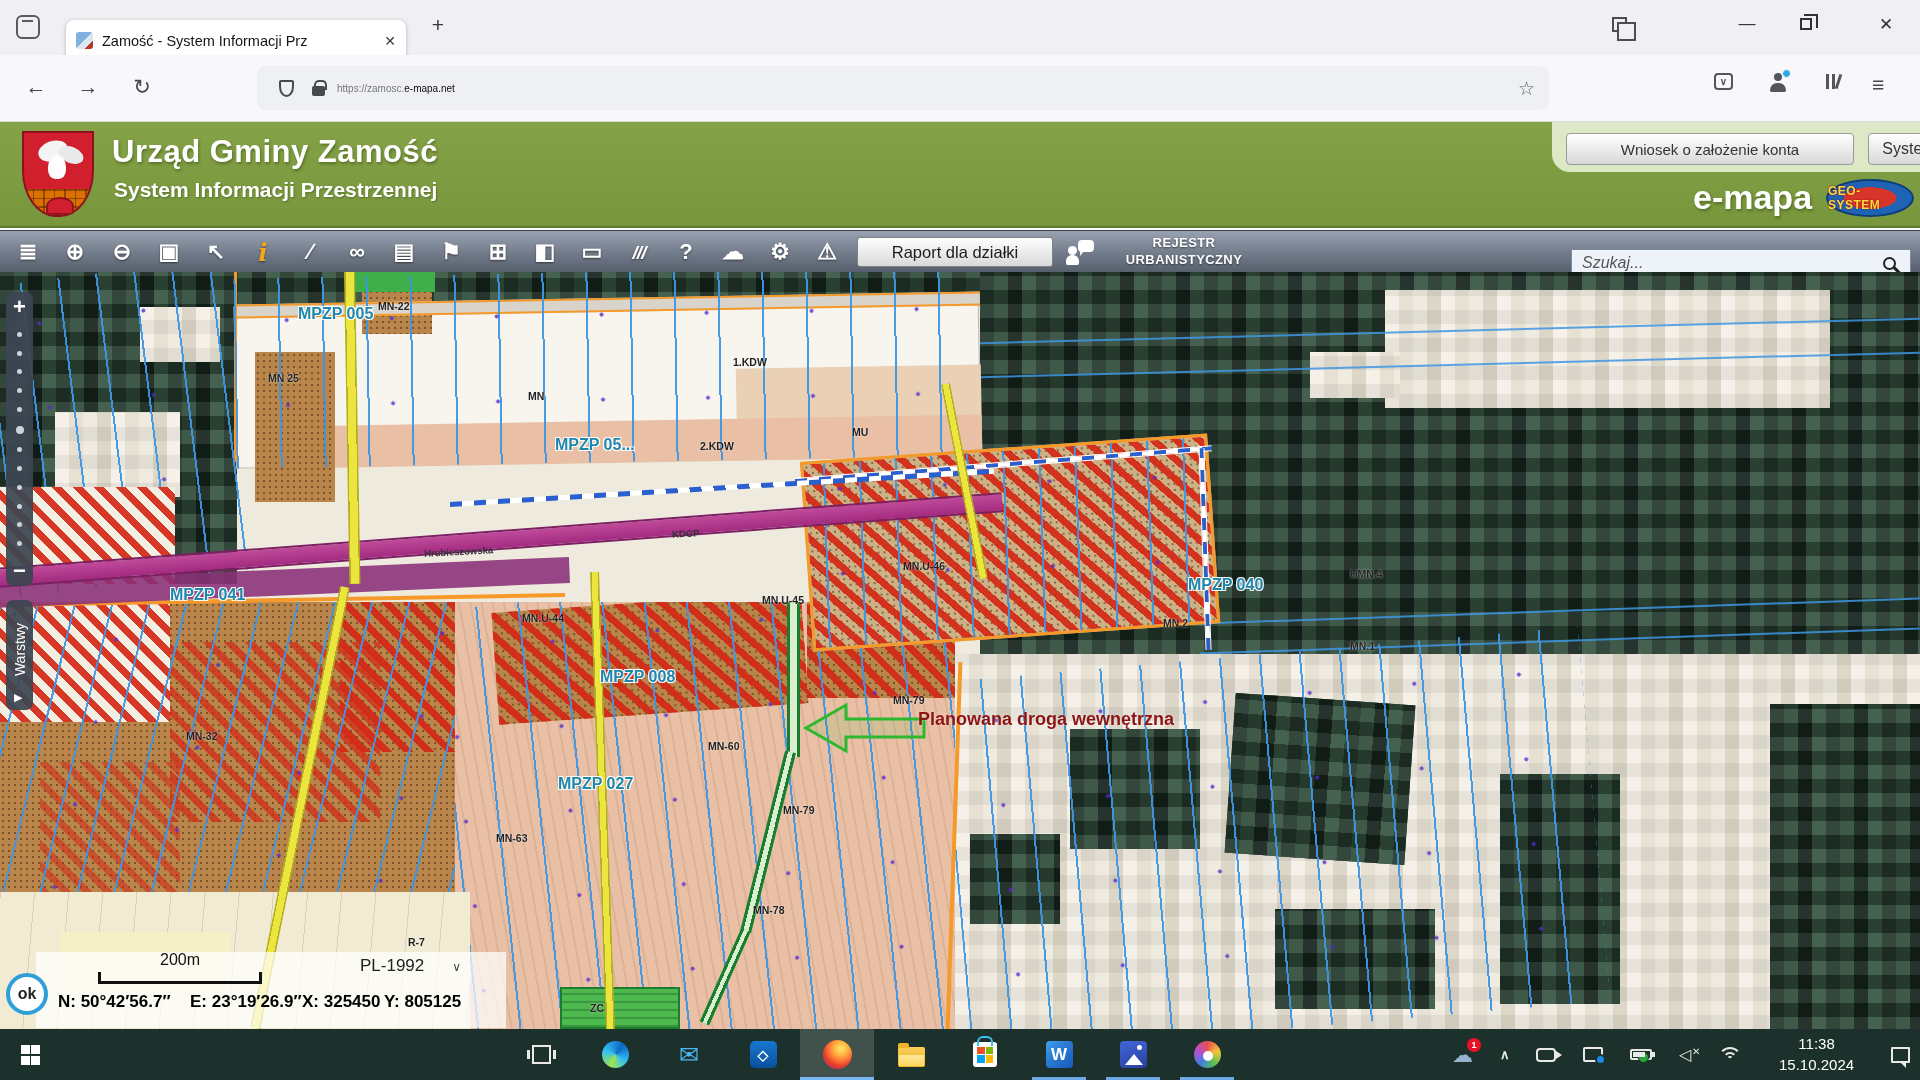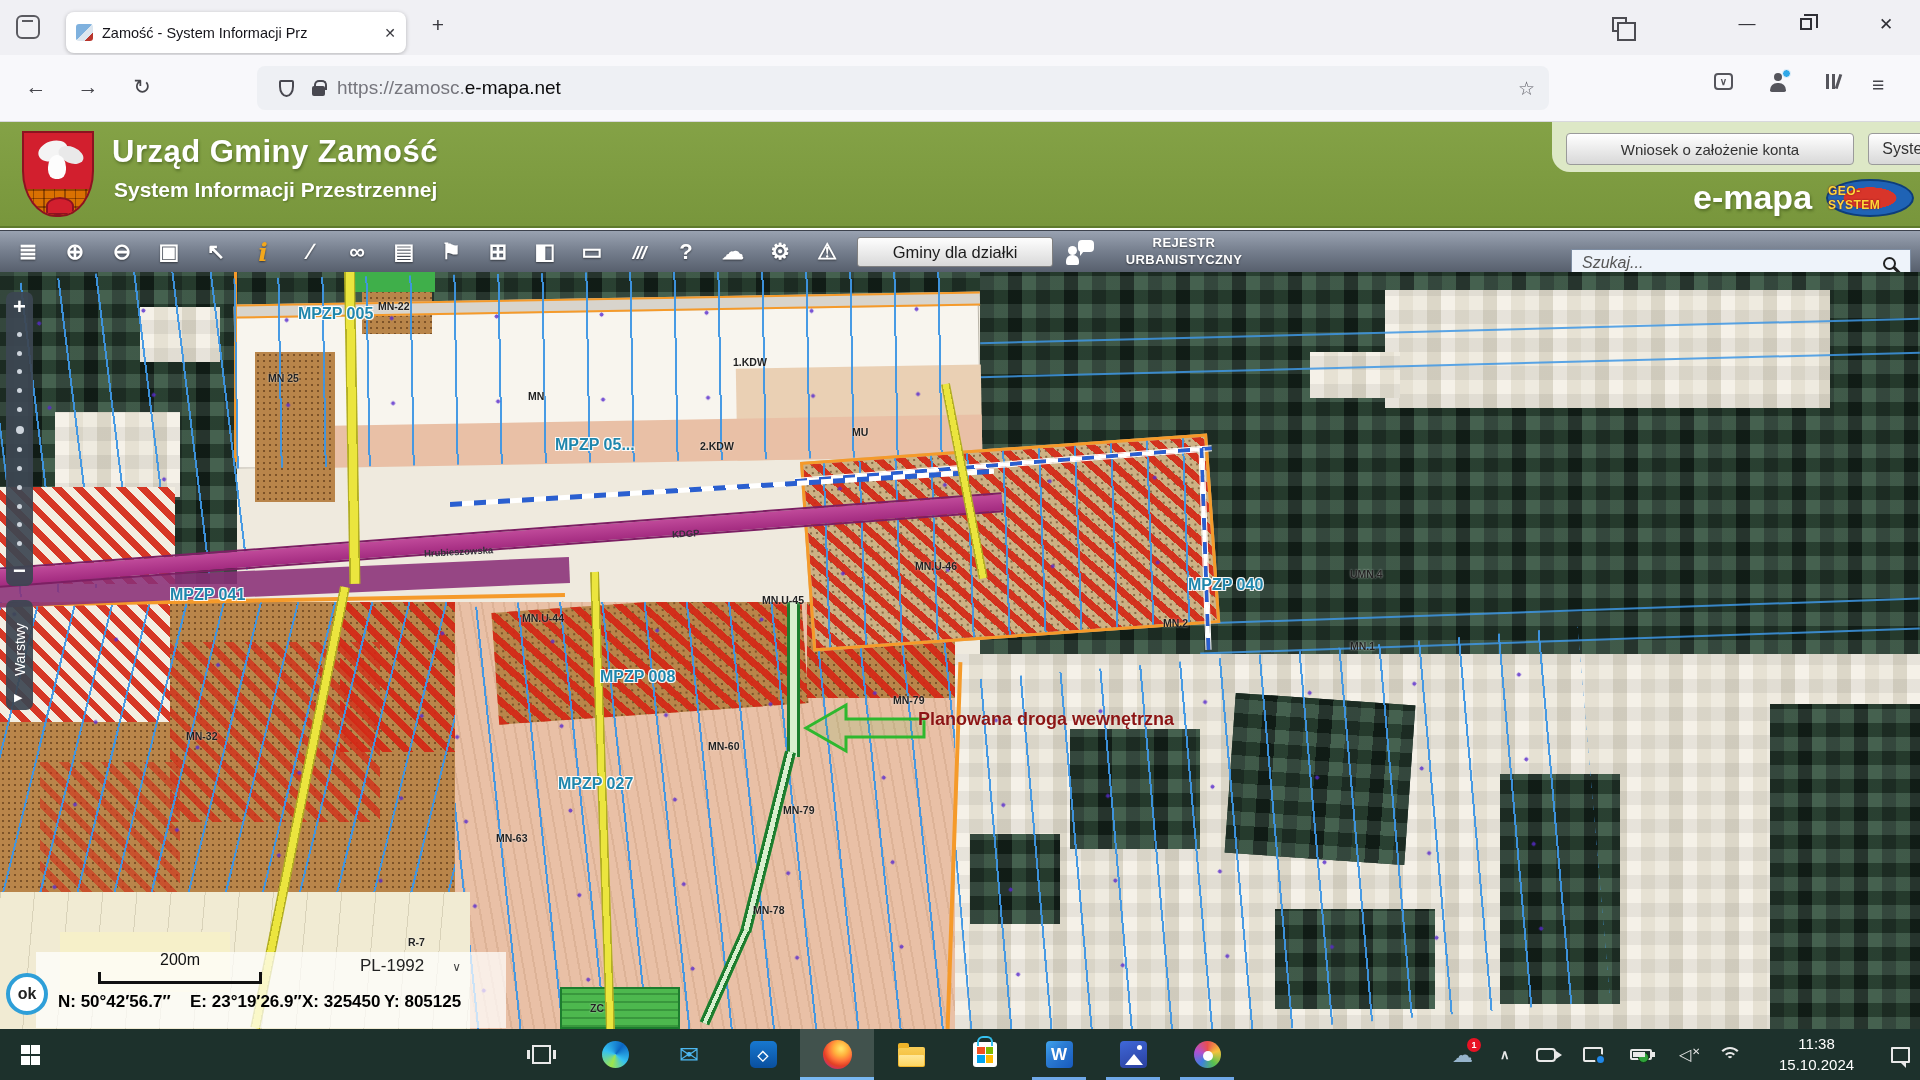--- a/index.html
+++ b/index.html
@@ -6,41 +6,41 @@
   html,body{width:1920px;height:1080px;overflow:hidden}
   body{font-family:"Liberation Sans",sans-serif}
   #screen{position:relative;width:1920px;height:1080px;background:#fff;overflow:hidden}
   .abs{position:absolute}
   .fill{position:absolute;inset:0}
 
   
   #tabstrip{position:absolute;left:0;top:0;width:1920px;height:55px;background:#f0f0f4}
   #ffview{position:absolute;left:16px;top:15px;width:24px;height:24px;border:2px solid #5a5a60;border-radius:6px}
   #ffview::after{content:"";position:absolute;left:4px;top:3px;width:11px;height:2px;background:#5a5a60}
-  #tab{position:absolute;left:66px;top:12px;width:340px;height:41px;background:#fff;border-radius:8px;box-shadow:0 1px 4px rgba(0,0,0,.25);display:flex;align-items:center;padding:0 10px}
+  #tab{position:absolute;left:66px;top:20px;width:340px;height:41px;background:#fff;border-radius:8px;box-shadow:0 1px 4px rgba(0,0,0,.25);display:flex;align-items:center;padding:0 10px}
   #favicon{width:17px;height:17px;border-radius:3px;background:linear-gradient(135deg,#7fb1de 0 48%,#dce6ef 48% 75%,#b8352c 75%);flex:0 0 auto}
   #tabtitle{margin-left:9px;font-size:14.5px;color:#15141a;white-space:nowrap;overflow:hidden;width:255px}
   #tabclose{margin-left:auto;font-size:14px;color:#3a3a40}
   #newtab{position:absolute;left:424px;top:13px;font-size:21px;color:#3a3a40;width:28px;text-align:center}
   #tabslist{position:absolute;left:1612px;top:17px;width:15px;height:15px;border:2px solid #4c4c52}
   #tabslist::after{content:"";position:absolute;left:3px;top:3px;width:15px;height:15px;border:2px solid #4c4c52;background:#f0f0f4}
   .winbtn{position:absolute;top:14px;width:40px;text-align:center;font-size:17px;color:#303036}
   #btn-min{left:1727px}
   #restore{position:absolute;left:1800px;top:18px;width:12px;height:12px;border:2px solid #303036}
   #restore::before{content:"";position:absolute;left:2px;top:-6px;width:12px;height:12px;border:2px solid #303036;border-bottom:none;border-left:none}
   #btn-close{left:1866px}
 
   #navbar{position:absolute;left:0;top:55px;width:1920px;height:67px;background:#f8f8fb;border-bottom:1px solid #d8d8dd}
   .navic{position:absolute;top:20px;font-size:21px;color:#46464c;width:36px;text-align:center}
   #nav-back{left:18px}#nav-fwd{left:70px}#nav-reload{left:124px}
   #urlbar{position:absolute;left:257px;top:11px;width:1292px;height:44px;background:#eef0f4;border-radius:8px;display:flex;align-items:center;padding:0 14px}
   #shield{width:15px;height:17px;border:2px solid #484850;border-radius:2px 2px 50% 50%/2px 2px 62% 62%;margin:0 12px 0 8px}
   #lock{position:relative;width:13px;height:10px;background:#484850;border-radius:2px;margin:6px 12px 0 6px}
   #lock::before{content:"";position:absolute;left:2px;top:-6px;width:9px;height:8px;border:2px solid #484850;border-bottom:none;border-radius:5px 5px 0 0}
-  #urltext{font-size:19px;color:#0c0c0d}
+  #urltext{font-size:10px;color:#0c0c0d}
   #urltext .dim{color:#76767d}
   #urlstar{margin-left:auto;font-size:19px;color:#5b5b64}
   .rnavic{position:absolute;top:18px}
   #pocket{left:1714px;width:19px;height:17px;border:2px solid #55555c;border-radius:4px;color:#55555c;font-size:10px;font-weight:bold;text-align:center;line-height:13px}
   #acct{left:1768px;width:20px;height:20px}
   #acct::before{content:"";position:absolute;left:6px;top:0;width:8px;height:8px;border-radius:50%;background:#55555c}
   #acct::after{content:"";position:absolute;left:2px;top:10px;width:16px;height:9px;border-radius:8px 8px 2px 2px;background:#55555c}
   #acct .dot{position:absolute;right:-3px;top:-4px;width:9px;height:9px;border-radius:50%;background:#2fa8e8;border:1.5px solid #f8f8fb}
   #library{left:1824px;width:20px;height:17px}
   #library i{position:absolute;top:1px;width:3px;height:15px;background:#55555c}
@@ -259,21 +259,21 @@
         <span class="tbi tbi-street-view">⚑</span>
         <span class="tbi tbi-compare">⊞</span>
         <span class="tbi tbi-layout">◧</span>
         <span class="tbi tbi-feedback">▭</span>
         <span class="tbi tbi-hatching">///</span>
         <span class="tbi tbi-help">?</span>
         <span class="tbi tbi-download">☁</span>
         <span class="tbi tbi-settings">⚙</span>
         <span class="tbi tbi-warning">⚠</span>
       </div>
-    <div id="btn-report">Gminy dla działki</div>
+    <div id="btn-report">Raport dla działki</div>
     <div id="personballoon">
       <div class="hd"></div>
         <div class="bd"></div>
         <div class="bl"></div>
         <div class="tl"></div>
     </div>
     <div id="registry">
       <div>REJESTR</div>
       <div>URBANISTYCZNY</div>
     </div>
@@ -383,21 +383,21 @@
         <span class="mlbl zone" style="left: 170px; top: 314px;">MPZP 041</span>
         <span class="mlbl zone" style="left: 600px; top: 396px;">MPZP 008</span>
         <span class="mlbl zone" style="left: 558px; top: 503px;">MPZP 027</span>
         <span class="mlbl zone" style="left: 1188px; top: 304px;">MPZP 040</span>
         <span class="mlbl parcel" style="left: 378px; top: 28px;">MN-22</span>
         <span class="mlbl parcel" style="left: 268px; top: 100px;">MN 25</span>
         <span class="mlbl parcel" style="left: 733px; top: 84px;">1.KDW</span>
         <span class="mlbl parcel" style="left: 528px; top: 118px; text-align: right;">MN</span>
         <span class="mlbl parcel" style="left: 700px; top: 168px;">2.KDW</span>
         <span class="mlbl parcel" style="left: 852px; top: 154px;">MU</span>
-        <span class="mlbl parcel" style="left: 903px; top: 288px; margin-left: 12px;">MN.U-46</span>
+        <span class="mlbl parcel" style="left: 903px; top: 288px;">MN.U-46</span>
         <span class="mlbl parcel" style="left: 762px; top: 322px;">MN.U-45</span>
         <span class="mlbl parcel" style="left: 522px; top: 340px;">MN.U-44</span>
         <span class="mlbl parcel" style="left: 186px; top: 458px;">MN-32</span>
         <span class="mlbl parcel" style="left: 708px; top: 468px;">MN-60</span>
         <span class="mlbl parcel" style="left: 893px; top: 422px;">MN-79</span>
         <span class="mlbl parcel" style="left: 783px; top: 532px;">MN-79</span>
         <span class="mlbl parcel" style="left: 753px; top: 632px;">MN-78</span>
         <span class="mlbl parcel" style="left: 496px; top: 560px;">MN-63</span>
         <span class="mlbl parcel" style="left: 408px; top: 664px;">R-7</span>
         <span class="mlbl parcel" style="left: 590px; top: 730px;">ZC</span>

